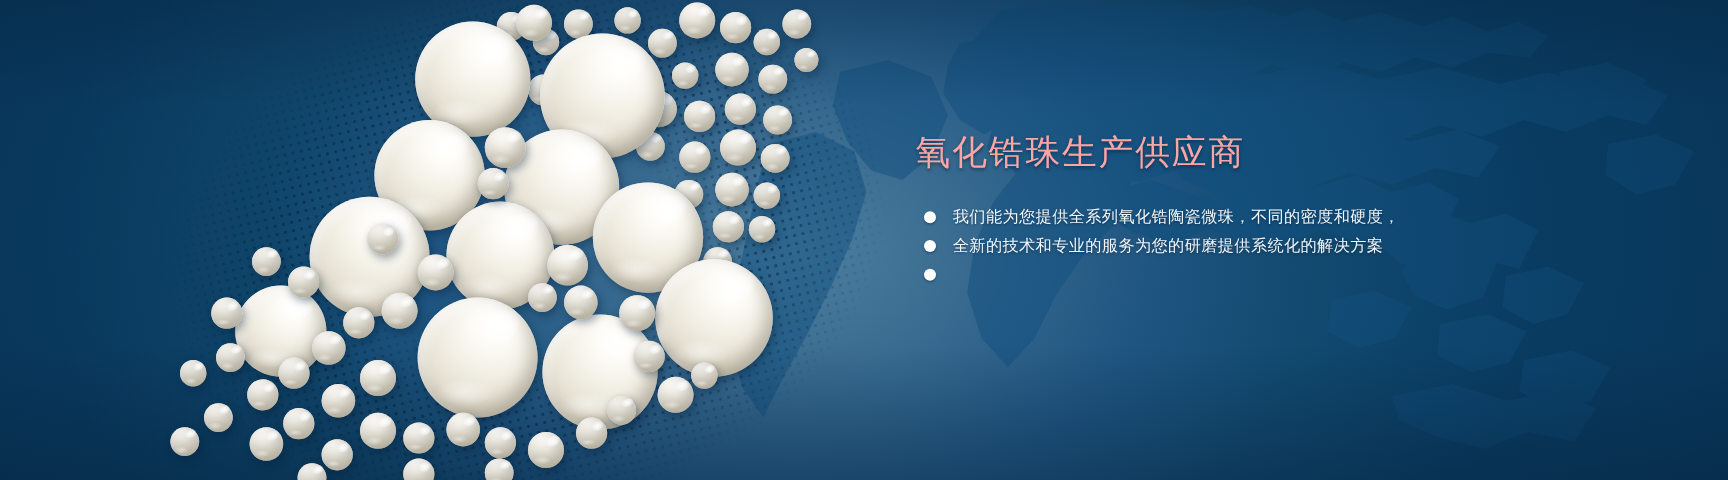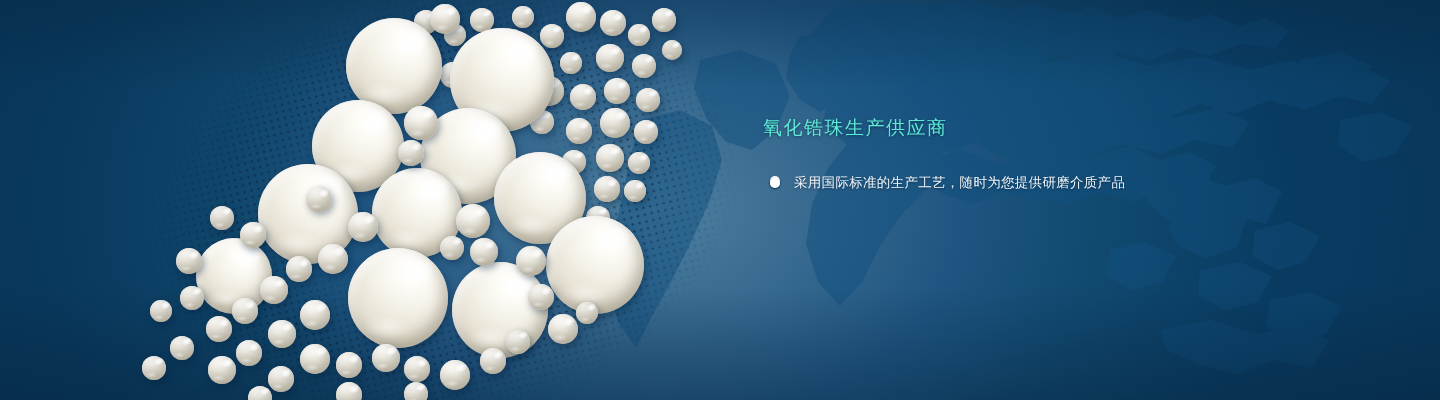--- a/index.html
+++ b/index.html
@@ -80,25 +80,25 @@
   
   .content{
     position:absolute;
     left:760px; top:0;
     width:560px; height:400px;
     color:#ffffff;
   }
   .headline{
     position:absolute;
     left:3px; top:110px;
-    font-size:19px;
+    font-size:29px;
     line-height:36px;
     letter-spacing:1.5px;
     font-weight:400;
-    color:#5eead4;
+    color:#fca5a5;
     text-shadow:0 1px 3px rgba(3,26,48,.55);
     white-space:nowrap;
   }
   .bullets{
     position:absolute;
     left:6px; top:170px;
     width:470px;
     margin:0; padding:0;
     list-style:none;
   }
@@ -263,27 +263,28 @@
   </div>
 
   <div class="content">
 
     <div class="headline">氧化锆珠生产供应商</div>
 
     <ul class="bullets">
 
       <li class="bullet">
         <span class="dot"></span>
+        <span>我们能为您提供全系列氧化锆陶瓷微珠，不同的密度和硬度，</span>
+      </li>
+
+      <li class="bullet">
+        <span class="dot"></span>
+        <span>全新的技术和专业的服务为您的研磨提供系统化的解决方案</span>
       </li>
 
       <li class="bullet">
         <span class="dot"></span>
       </li>
 
-      <li class="bullet">
-        <span class="dot"></span>
-        <span>采用国际标准的生产工艺，随时为您提供研磨介质产品</span>
-      </li>
-
     </ul>
   </div>
 
 </div>
 
 </body></html>

